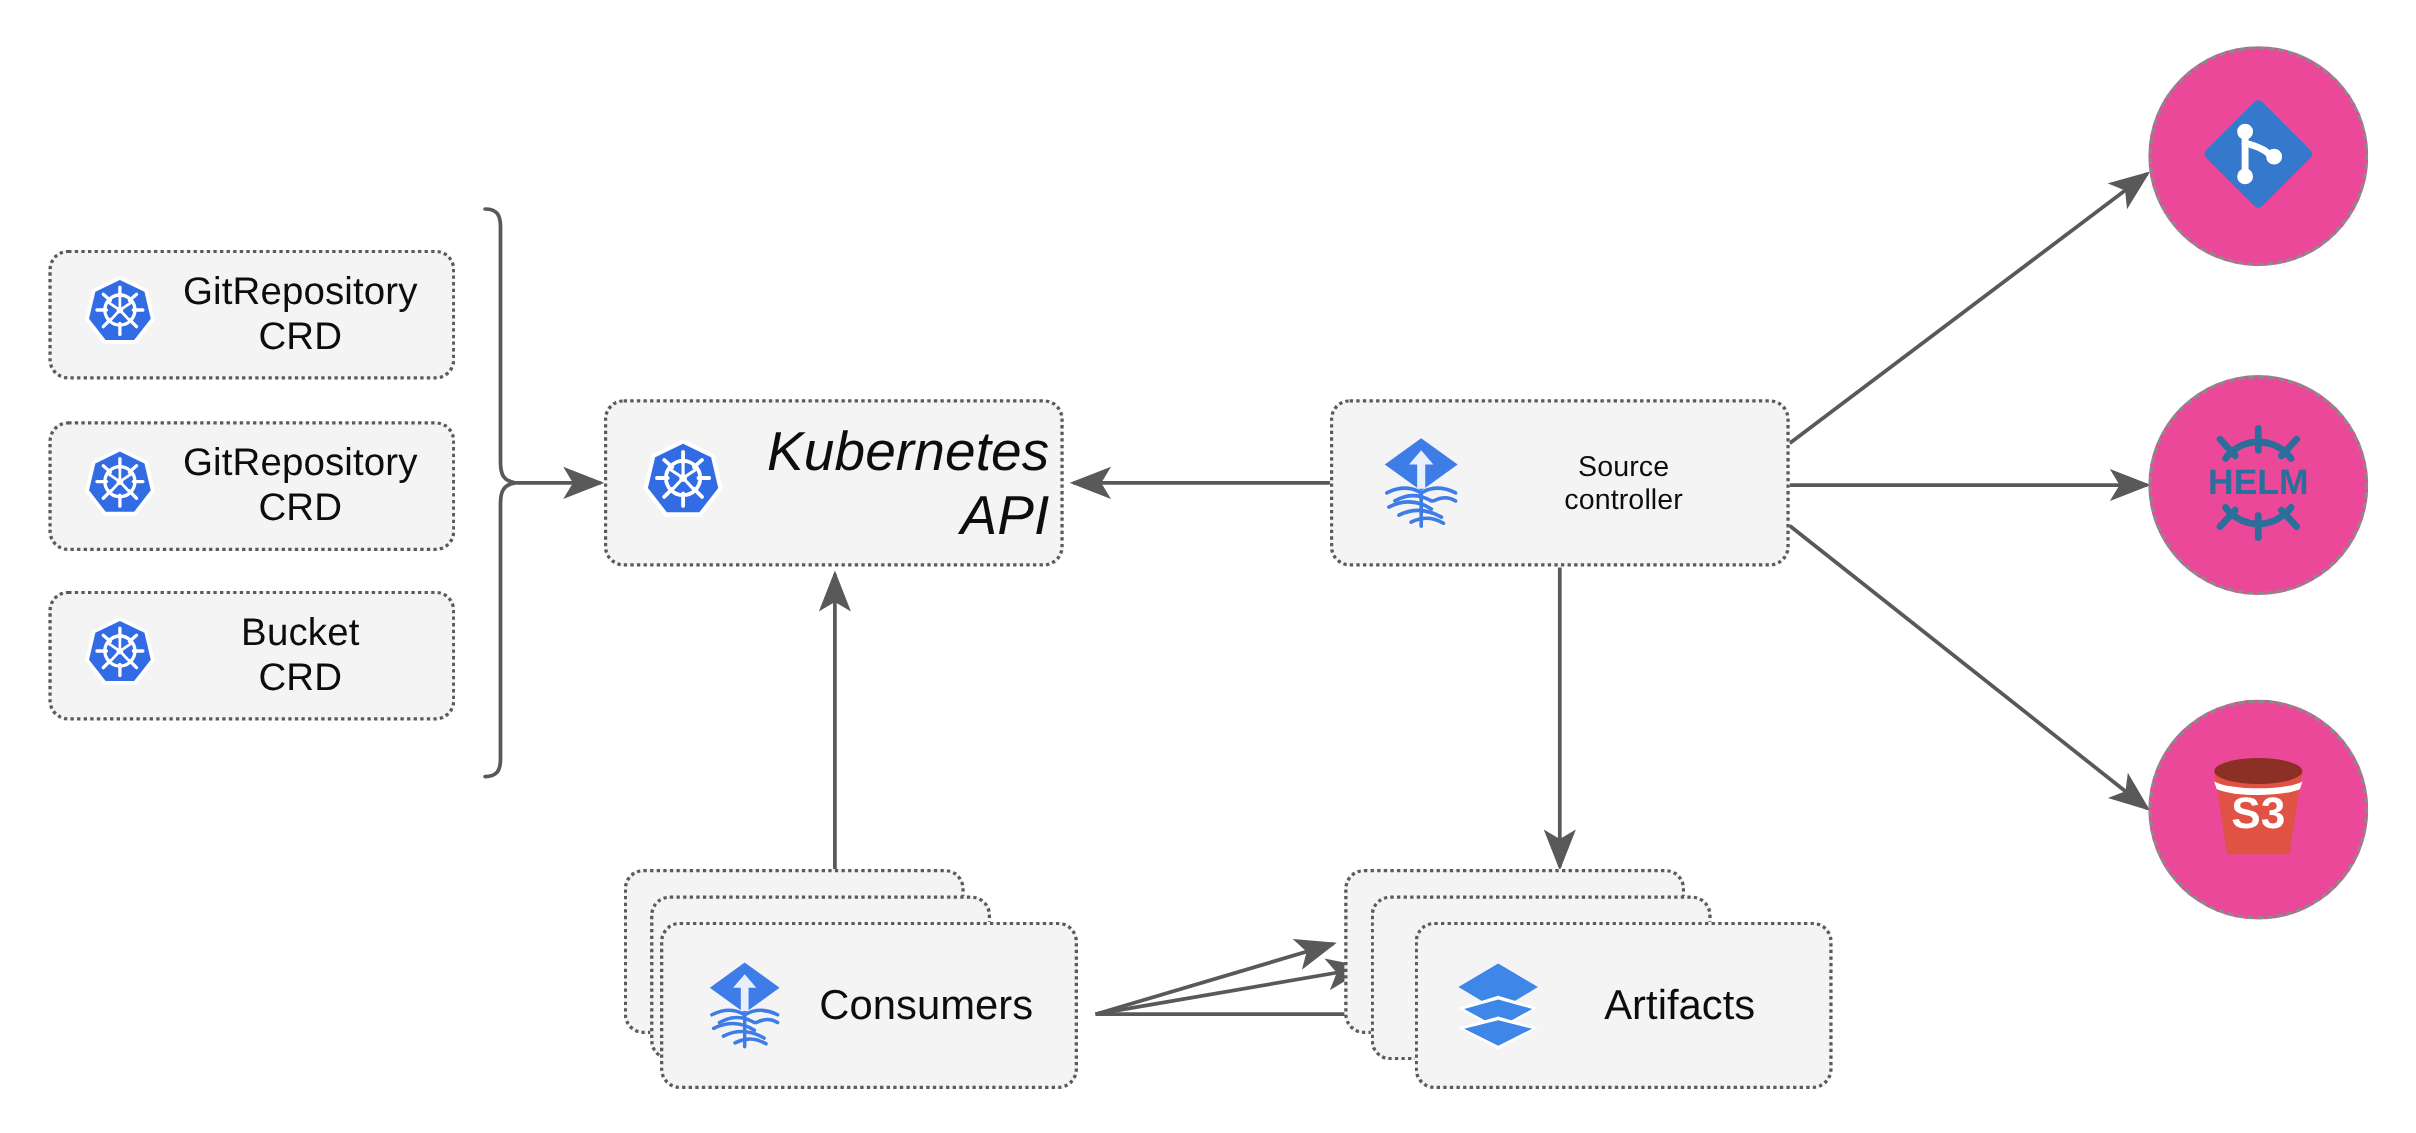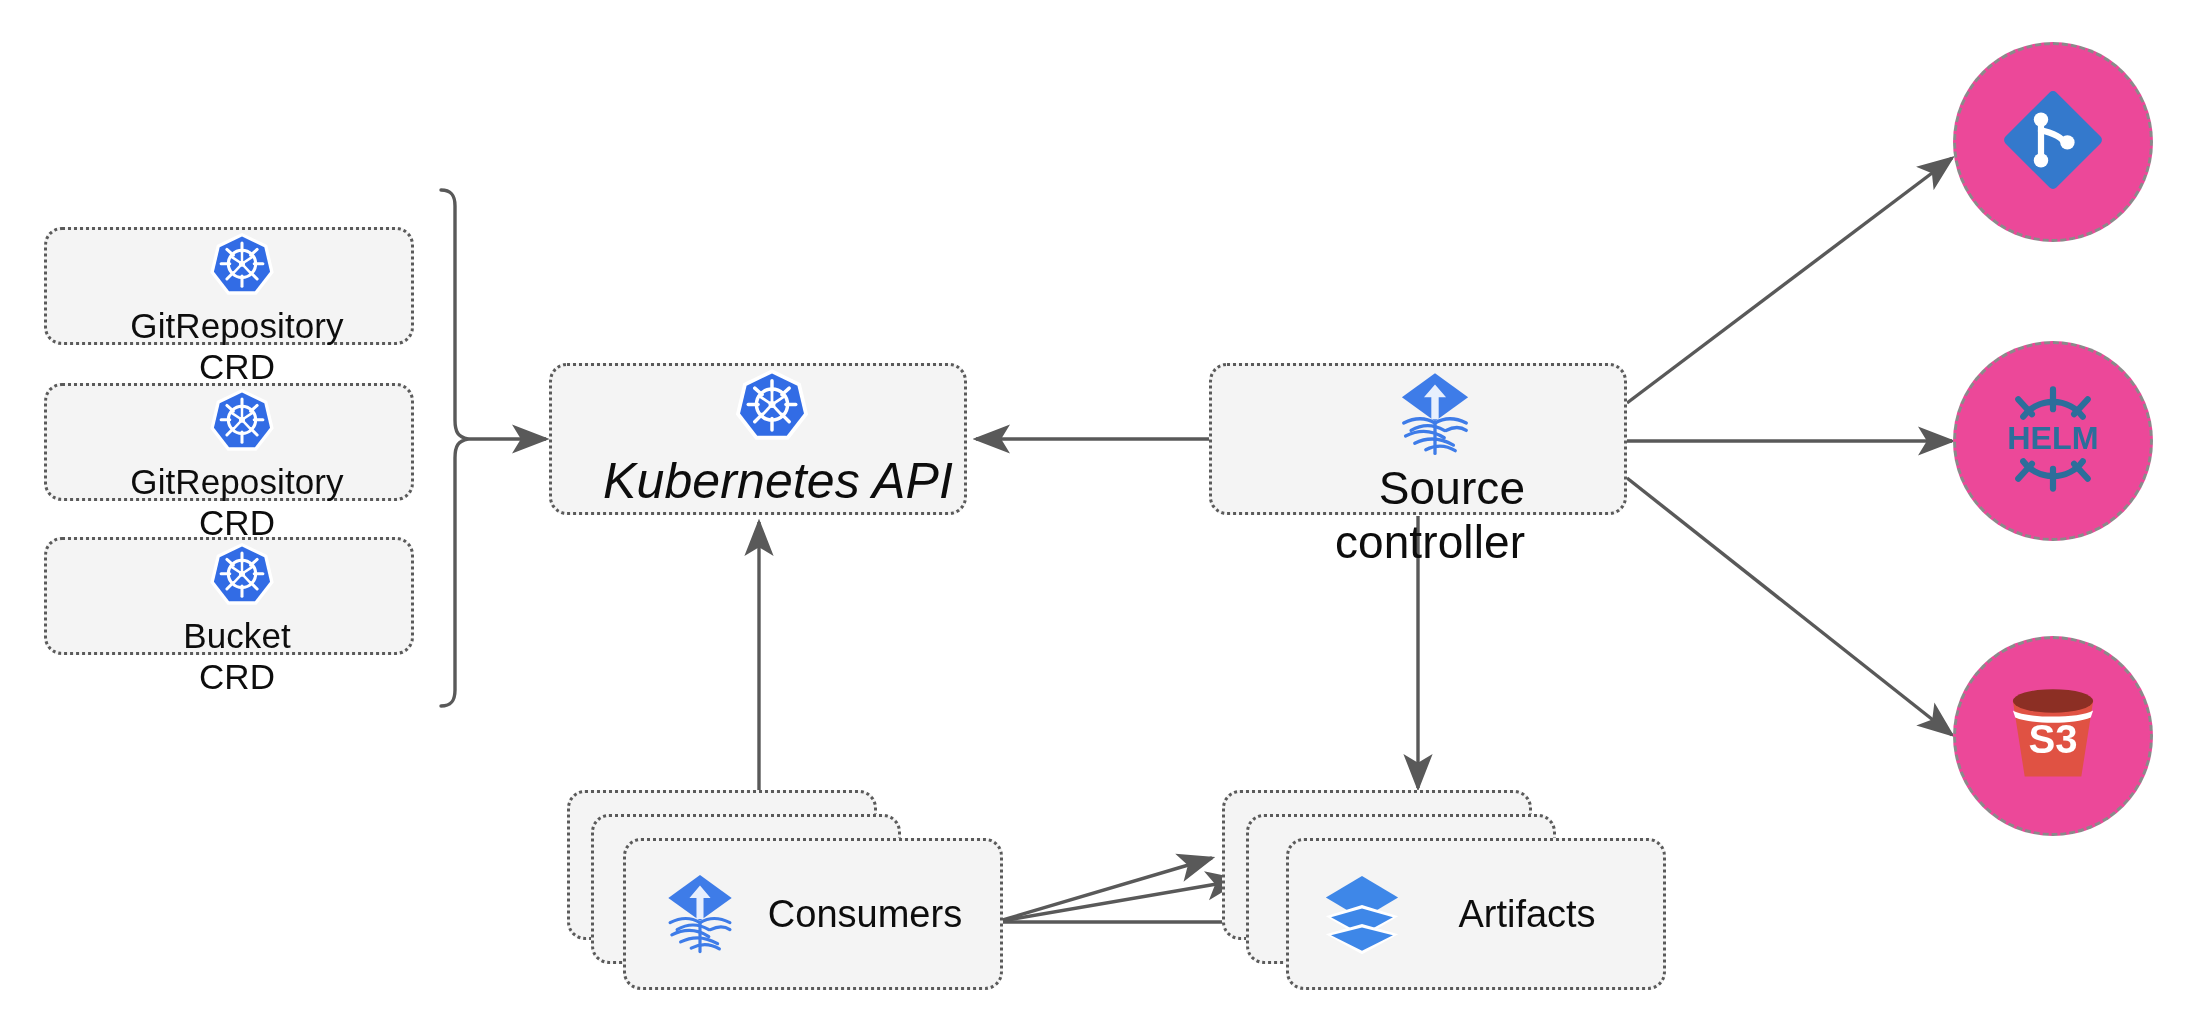--- a/index.html
+++ b/index.html
@@ -31,21 +31,20 @@
   
   .node {
     position: absolute;
     box-sizing: border-box;
     background: #f4f4f4;
     border: 3px dotted #5a5a5a;
     border-radius: 18px;
     display: flex;
     align-items: center;
     justify-content: flex-start;
-    flex-direction: column;
   }
   .node .ico {
     flex: 0 0 auto;
     display: block;
   }
   .node .caption {
     flex: 1 1 auto;
     text-align: center;
     color: #0d0d0d;
     font-size: 36px;
@@ -70,21 +69,21 @@
     padding-left: 28px;
   }
   .kapi .caption { font-size: 50px; text-align: right; padding-left: 22px; font-style: italic; }
 
   
   .srcctl {
     width: 418px;
     height: 152px;
     padding-left: 34px;
   }
-  .srcctl .caption { font-size: 46px; text-align: right; }
+  .srcctl .caption { font-size: 26px; }
 
   
   .stack { position: absolute; }
   .stack .ghost {
     position: absolute;
     box-sizing: border-box;
     background: #f4f4f4;
     border: 3px dotted #5a5a5a;
     border-radius: 18px;
   }
@@ -297,21 +296,21 @@
         </g>
       </svg>
     </span>
     <span class="caption">Source
 controller</span>
   </div>
 
   <div class="stack" style="left:567px; top:790px; width:380px; height:210px;">
     <div class="ghost" style="left:0px; top:0px; width:310px; height:150px;"></div>
     <div class="ghost" style="left:24px; top:24px; width:310px; height:150px;"></div>
-    <div class="front" style="left:56px; top:48px; width:380px; height:152px;">
+    <div class="front" style="left:33px; top:48px; width:380px; height:152px;">
       <span class="ico">
         <svg width="88" height="88" viewBox="0 0 100 100">
           <polygon points="50,8 86,34 50,60 14,34" fill="#3e7ce8"></polygon>
           <path d="M50,20 L62,34 L54,34 L54,58 L46,58 L46,34 L38,34 Z" fill="#ffffff" opacity="0.88"></path>
           <g stroke="#3e7ce8" stroke-width="3.6" fill="none" stroke-linecap="round">
             <path d="M16,62 C28,56 40,56 50,62"></path>
             <path d="M24,70 C36,63 48,63 60,70"></path>
             <path d="M18,76 C32,69 46,69 60,78"></path>
             <path d="M28,84 C42,77 56,78 70,86"></path>
             <path d="M40,91 C52,85 62,86 72,92"></path>

